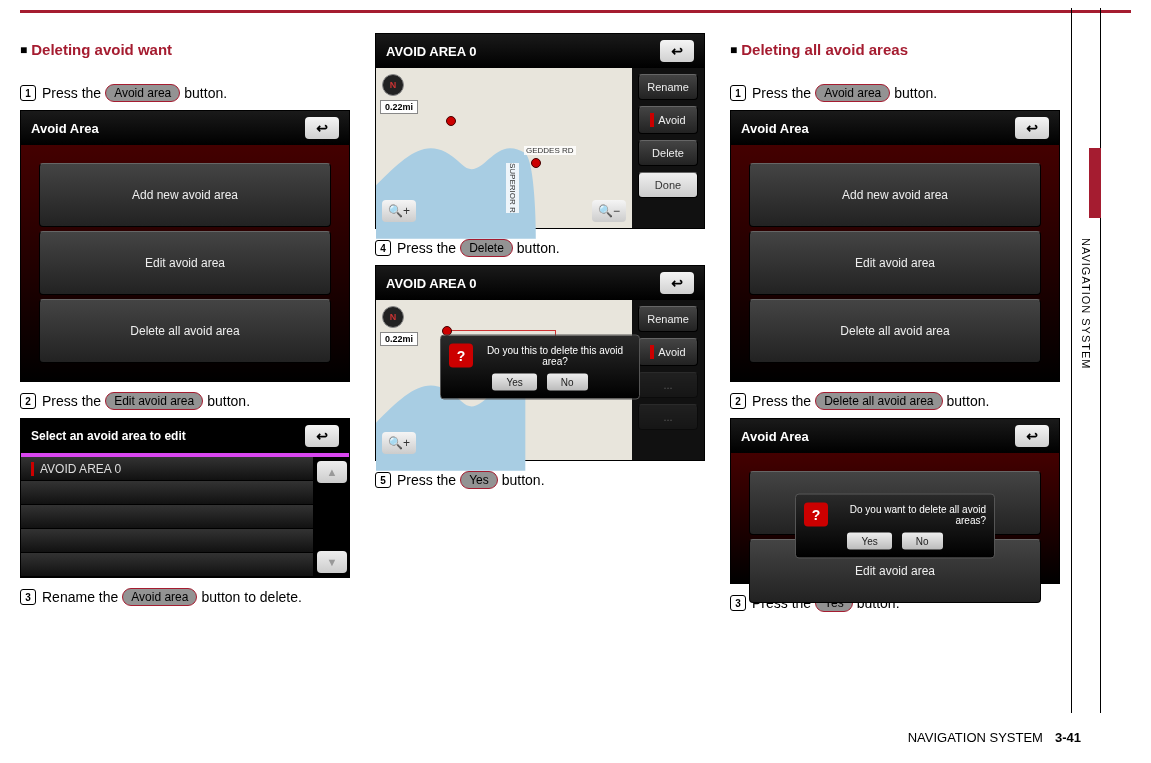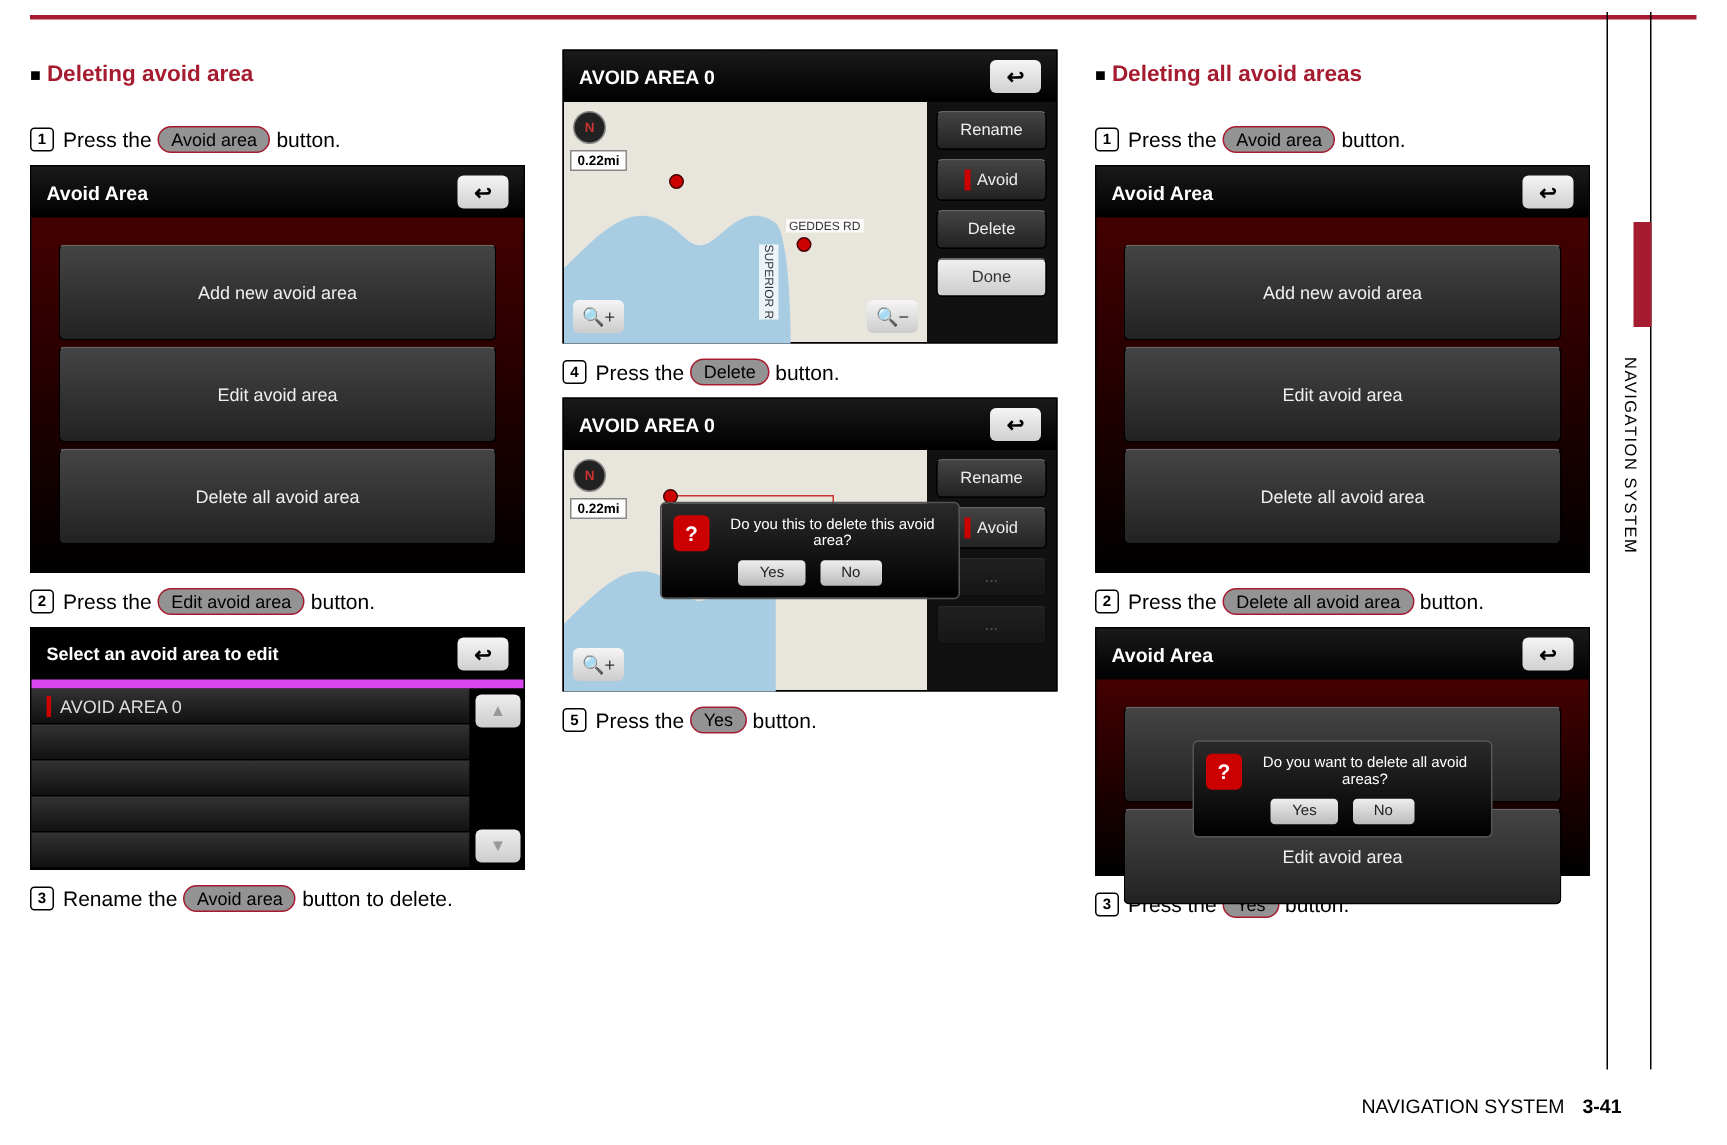--- a/index.html
+++ b/index.html
@@ -94,32 +94,32 @@
     color: #eee;
     text-align: center;
     padding: 24px 0;
     margin: 4px 0;
     border-radius: 4px;
     font-size: 12px;
   }
   .ui-list-header {
     background: #000; color:#fff; font-weight:bold; padding:6px 10px;
     display:flex; justify-content:space-between; align-items:center;
-    border-bottom:6px solid #d946ef;
+    border-bottom:4px solid #d946ef;
   }
   .ui-list-row {
     background: linear-gradient(#333,#111);
     color:#ddd; padding:6px 10px;
     border-bottom:1px solid #000;
     height:24px;
     display:flex; align-items:center; gap:6px;
   }
   .ui-list-row .mark { width:3px; height:14px; background:#c00; }
   .ui-side-col {
-    width:86px; background:#111;
+    width:72px; background:#111;
     display:flex; flex-direction:column; gap:6px; padding:6px;
   }
   .ui-side-btn {
     background: linear-gradient(#444,#222);
     border:1px solid #000; border-top:1px solid #666;
     border-radius:4px; color:#eee; font-size:11px;
     text-align:center; padding:6px 0;
     display:flex; align-items:center; justify-content:center; gap:4px;
   }
   .ui-side-btn.done { background: linear-gradient(#f0f0f0,#ccc); color:#333;text-align:center; }
@@ -205,21 +205,21 @@
 </head>
 <body>
 
 <div class="top-rule"></div>
 
 <div class="page">
 
   <div class="col">
     <div class="section-head">
       <span class="sq">■</span>
-      <span>Deleting avoid area</span>
+      <span>Deleting avoid want</span>
     </div>
 
     <div class="step">
       <span class="step-num">1</span>
       <span>Press the </span>
       <span class="pill">Avoid area</span>
       <span> button.</span>
     </div>
 
     <div class="ui">
@@ -396,21 +396,21 @@
         <span>Avoid Area</span>
         <span class="back-btn">↩</span>
       </div>
       <div class="ui-body-red" style="height:130px">
         <div class="ui-row-btn">Add new avoid area</div>
         <div class="ui-row-btn">Edit avoid area</div>
       </div>
       <div class="ui-dialog-overlay" style="top:65%">
         <div class="ui-dialog-row">
           <div class="ui-dialog-icon">?</div>
-          <div style="flex:1;text-align:center">Do you want to delete all avoid areas?</div>
+          <div style="flex:1;text-align:right">Do you want to delete all avoid areas?</div>
         </div>
         <div class="ui-dialog-btns">
           <div class="ui-dialog-btn">Yes</div>
           <div class="ui-dialog-btn">No</div>
         </div>
       </div>
     </div>
 
     <div class="step">
       <span class="step-num">3</span>

